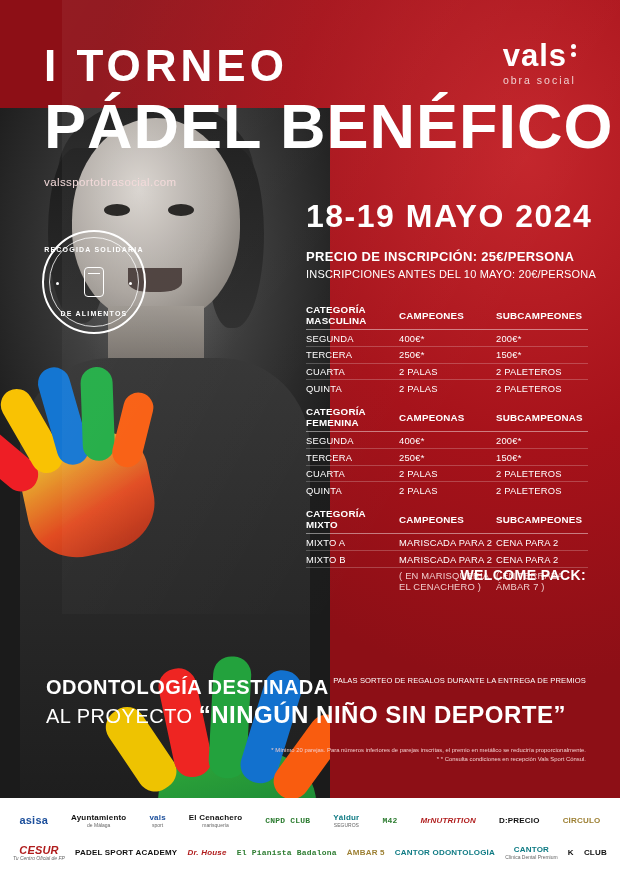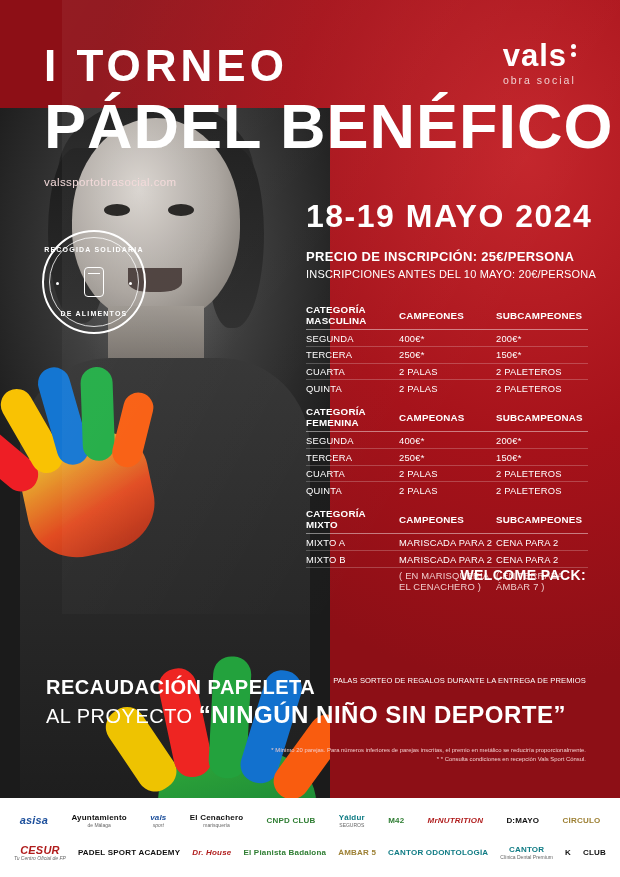--- a/index.html
+++ b/index.html
@@ -368,22 +368,22 @@
     text-align: center;
     font-size: 8px;
     color: #2b2b2b;
     line-height: 1.05;
     white-space: nowrap;
     overflow: hidden;
     font-weight: 700;
     letter-spacing: 0.2px;
   }
   .sp .sm { display: block; font-size: 5px; font-weight: 400; color: #666; letter-spacing: 0; }
-  .sp.blue { color: #1b4e9b; font-style: italic; }
-  .sp.green { color: #2e7d32; }
+  .sp.blue { color: #1b4e9b; }
+  .sp.green { color: #2e7d32; font-family: Liberation Mono, monospace; }
   .sp.teal { color: #0f7b84; }
   .sp.red { color: #b01c1c; font-style: italic; }
   .sp.dark { color: #111; }
   .sp.gold { color: #9d8034; }
   .sp.big { font-size: 11px; }
 </style>
 </head>
 <body>
 
 <div id="poster">
@@ -549,37 +549,37 @@
   <div class="seal">
     <div class="inner"></div>
     <div class="top-txt">RECOGIDA SOLIDARIA</div>
     <div class="can"></div>
     <div class="dot l"></div>
     <div class="dot r"></div>
     <div class="bot-txt">DE ALIMENTOS</div>
   </div>
 
   <div class="slogan">
-    <div class="l1">RECAUDACIÓN PAPELETA</div>
+    <div class="l1">ODONTOLOGÍA DESTINADA</div>
     <div class="l2">
       <span>AL PROYECTO </span><b>“NINGÚN NIÑO SIN DEPORTE”</b>
     </div>
   </div>
 
   <div class="sponsors">
     <div class="sprow">
       <div class="sp blue big"><span>asisa</span><span class="sm"></span></div>
       <div class="sp dark"><span>Ayuntamiento</span><span class="sm">de Málaga</span></div>
       <div class="sp blue"><span>vals</span><span class="sm">sport</span></div>
       <div class="sp dark"><span>El Cenachero</span><span class="sm">marisquería</span></div>
       <div class="sp green"><span>CNPD CLUB</span><span class="sm"></span></div>
       <div class="sp teal"><span>Yáldur</span><span class="sm">SEGUROS</span></div>
       <div class="sp green"><span>M42</span><span class="sm"></span></div>
       <div class="sp red"><span>MrNUTRITION</span><span class="sm"></span></div>
-      <div class="sp dark"><span>D:MAYO</span><span class="sm"></span></div>
+      <div class="sp dark"><span>D:PRECIO</span><span class="sm"></span></div>
       <div class="sp gold"><span>CÍRCULO</span><span class="sm"></span></div>
     </div>
     <div class="sprow">
       <div class="sp red big"><span>CESUR</span><span class="sm">Tu Centro Oficial de FP</span></div>
       <div class="sp dark"><span>PADEL SPORT ACADEMY</span><span class="sm"></span></div>
       <div class="sp red"><span>Dr. House</span><span class="sm"></span></div>
       <div class="sp green"><span>El Pianista Badalona</span><span class="sm"></span></div>
       <div class="sp gold"><span>ÁMBAR 5</span><span class="sm"></span></div>
       <div class="sp teal"><span>CANTOR ODONTOLOGÍA</span><span class="sm"></span></div>
       <div class="sp teal"><span>CANTOR</span><span class="sm">Clínica Dental Premium</span></div>

